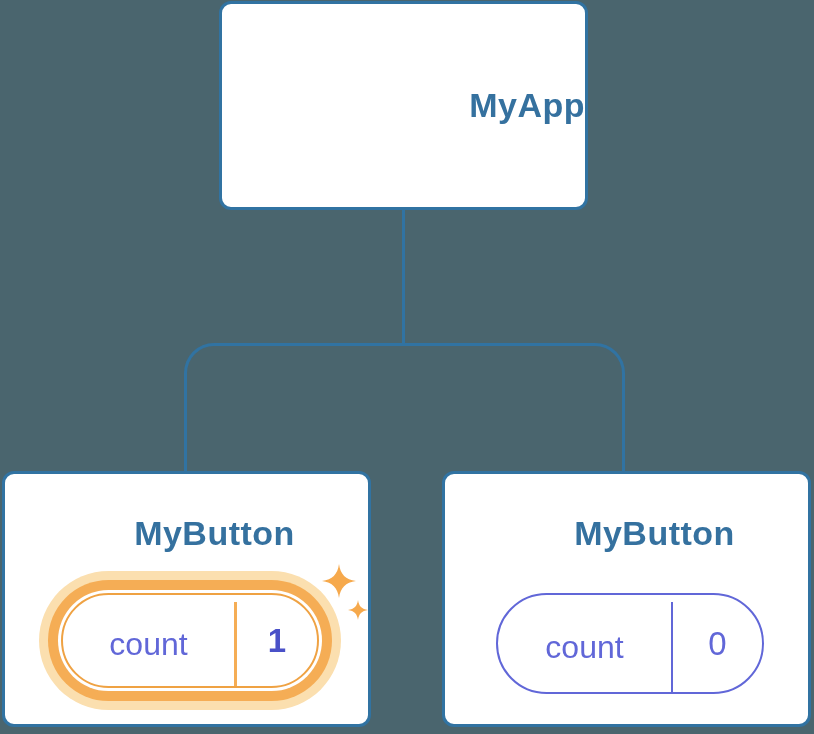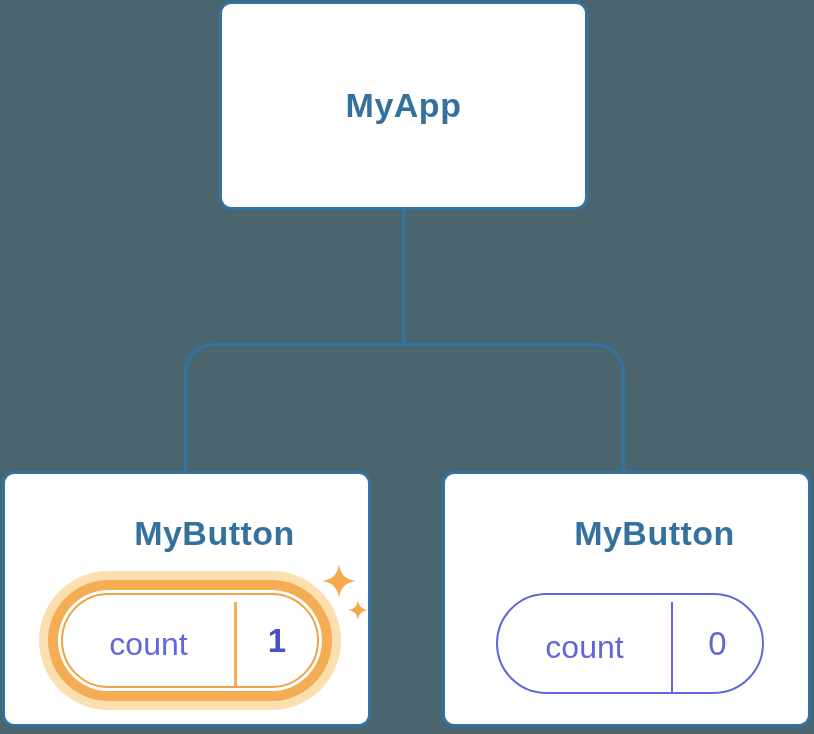--- a/index.html
+++ b/index.html
@@ -21,21 +21,21 @@
   body { background: var(--bg); position: relative; overflow: hidden; }
 
   .card {
     position: absolute;
     background: #ffffff;
     border: 3px solid var(--line);
     border-radius: 12px;
   }
   #root-card {
     left: 219px; top: 1px; width: 369px; height: 209px;
-    display: flex; align-items: center; justify-content: center;
+    display: flex; align-items: center; justify-content: flex-end;
   }
   .node-label {
     color: var(--node-text);
     font-size: 34px;
     font-weight: bold;
     letter-spacing: 0.5px;
     text-align: center;
   }
 
   

